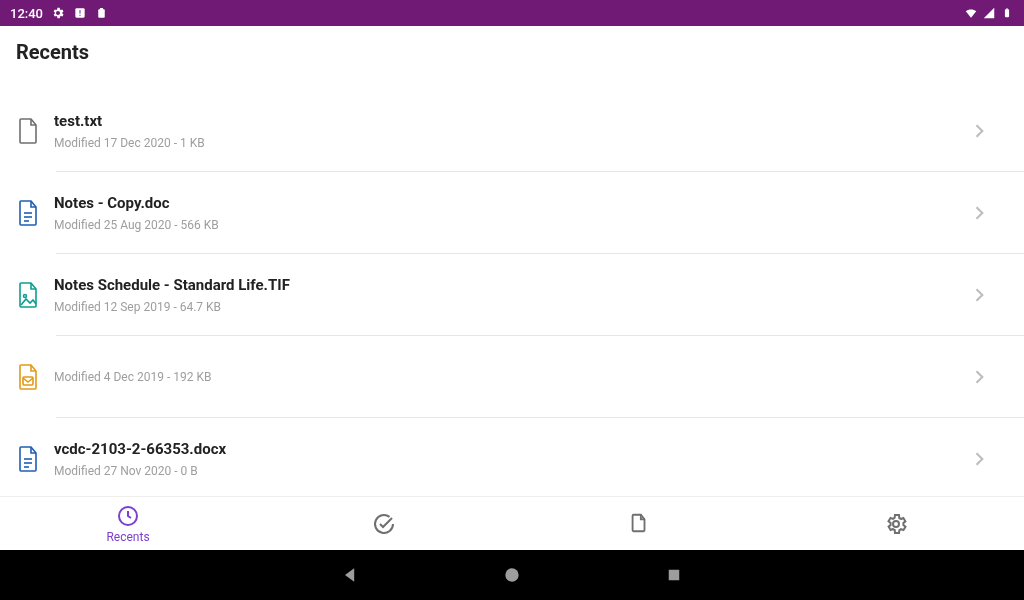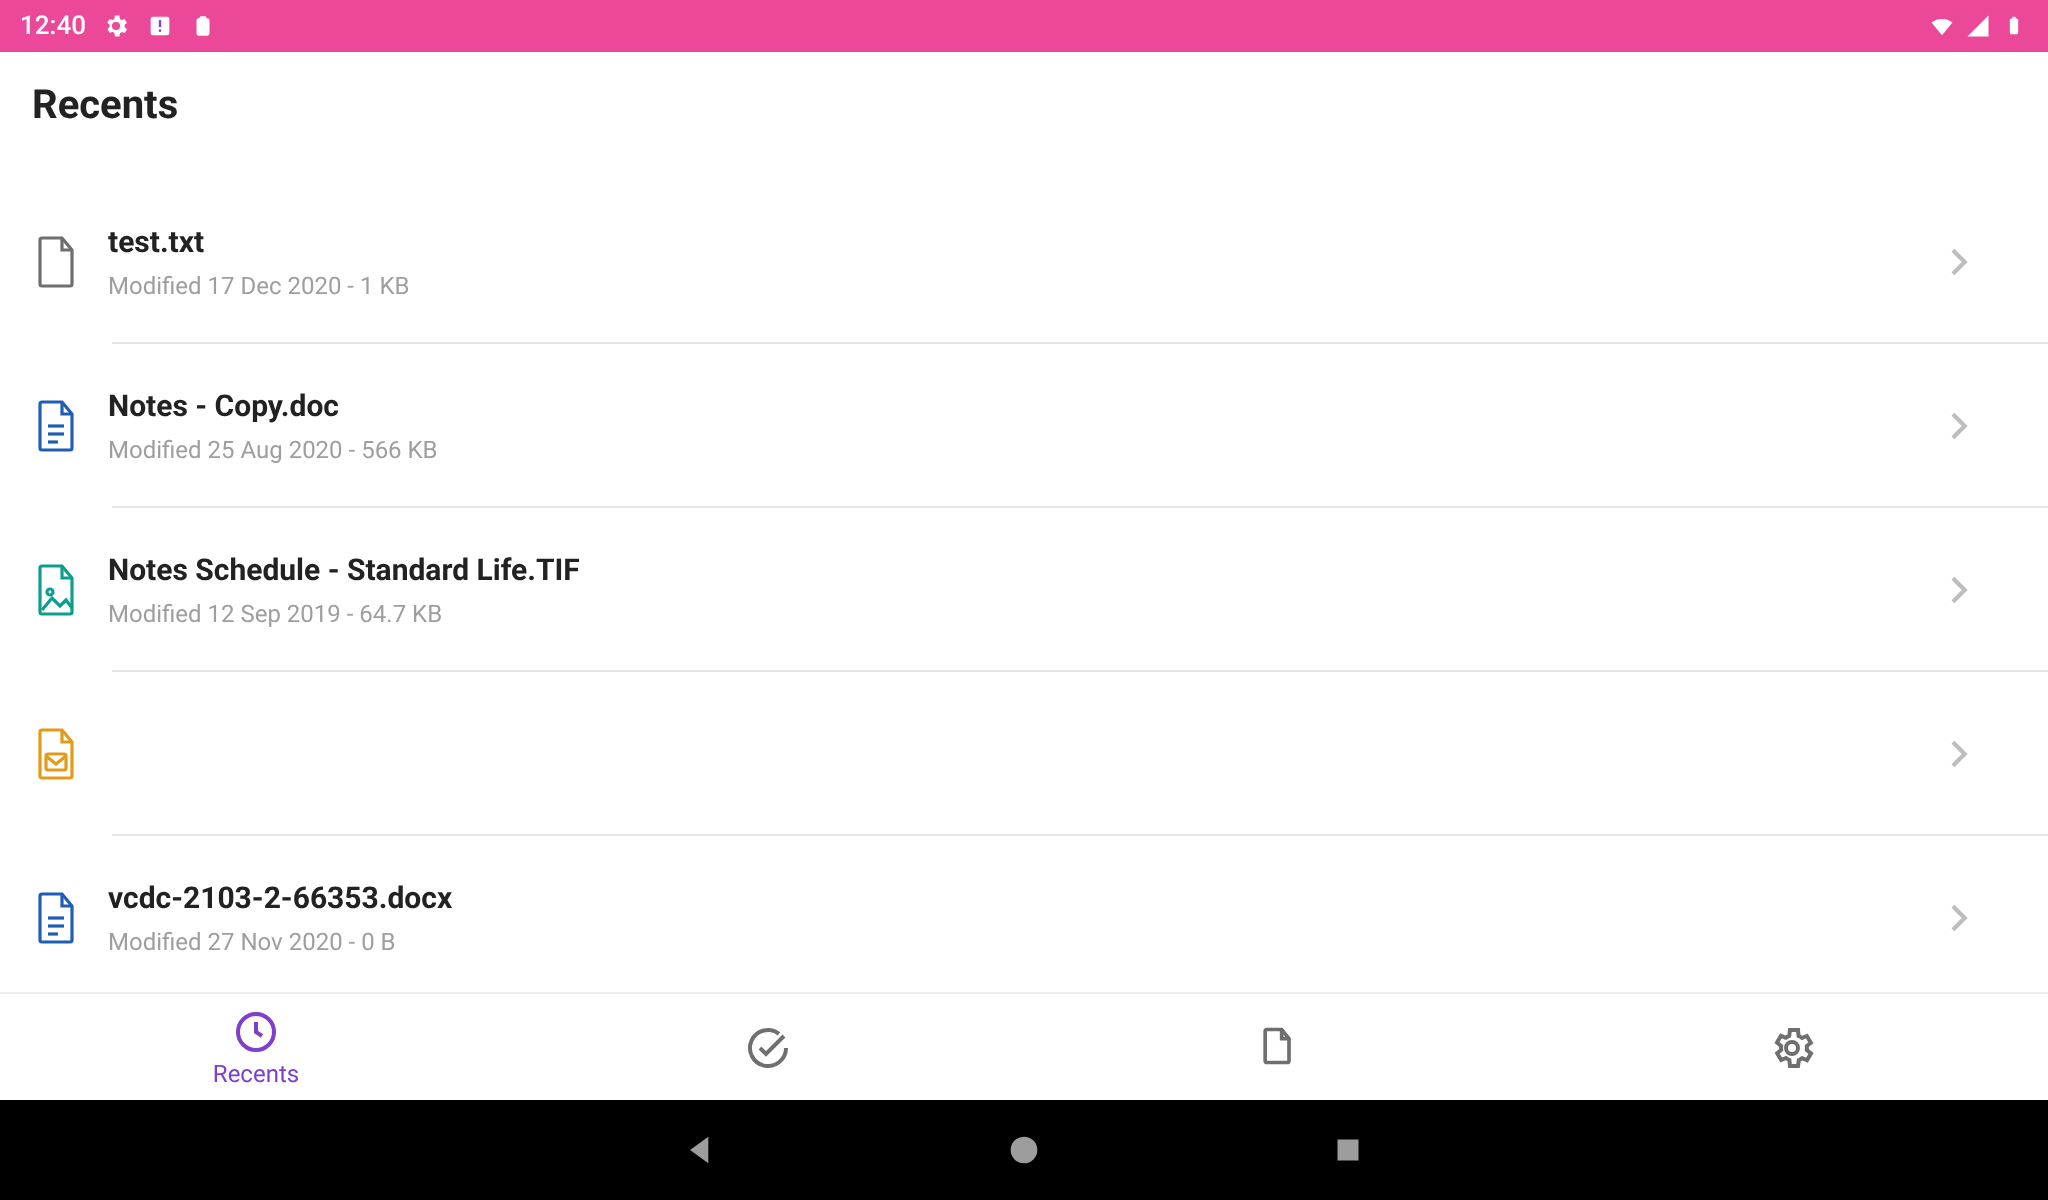--- a/index.html
+++ b/index.html
@@ -1,19 +1,19 @@
 <!DOCTYPE html>
 <html><head>
 <meta charset="utf-8">
 <style>
   * { box-sizing: border-box; margin: 0; padding: 0; }
   html, body { width: 1024px; height: 600px; font-family: Roboto, -apple-system, Arial, sans-serif; overflow: hidden; background: #fff; }
   .status-bar {
     height: 26px;
-    background: #ec4899;
+    background: #701a75;
     color: #fff;
     display: flex;
     align-items: center;
     padding: 0 10px;
     font-size: 13px;
     font-weight: 500;
   }
   .status-left { display: flex; align-items: center; gap: 8px; }
   .status-right { margin-left: auto; display: flex; align-items: center; gap: 4px; }
   .status-ico { width: 14px; height: 14px; display: inline-flex; align-items: center; justify-content: center; }
@@ -199,20 +199,21 @@
   <div class="row">
     <div class="file-ico">
       <svg width="24" height="28" viewBox="0 0 24 28" fill="none" stroke="#e29a17" stroke-width="1.6">
           <path d="M5 2h10l5 6v17a1 1 0 01-1 1H5a1 1 0 01-1-1V3a1 1 0 011-1z"></path>
           <path d="M15 2v6h5"></path>
           <rect x="7" y="14" width="10" height="8" rx="1"></rect>
           <path d="M7 15l5 4 5-4"></path>
         </svg>
     </div>
     <div class="file-body">
+      <div class="file-meta">Modified 4 Dec 2019 - 192 KB</div>
     </div>
     <div class="chev">
       <svg width="20" height="20" viewBox="0 0 24 24" fill="none" stroke="currentColor" stroke-width="2.5">
           <path d="M9 5l7 7-7 7"></path>
         </svg>
     </div>
   </div>
 
   <div class="row">
     <div class="file-ico">

